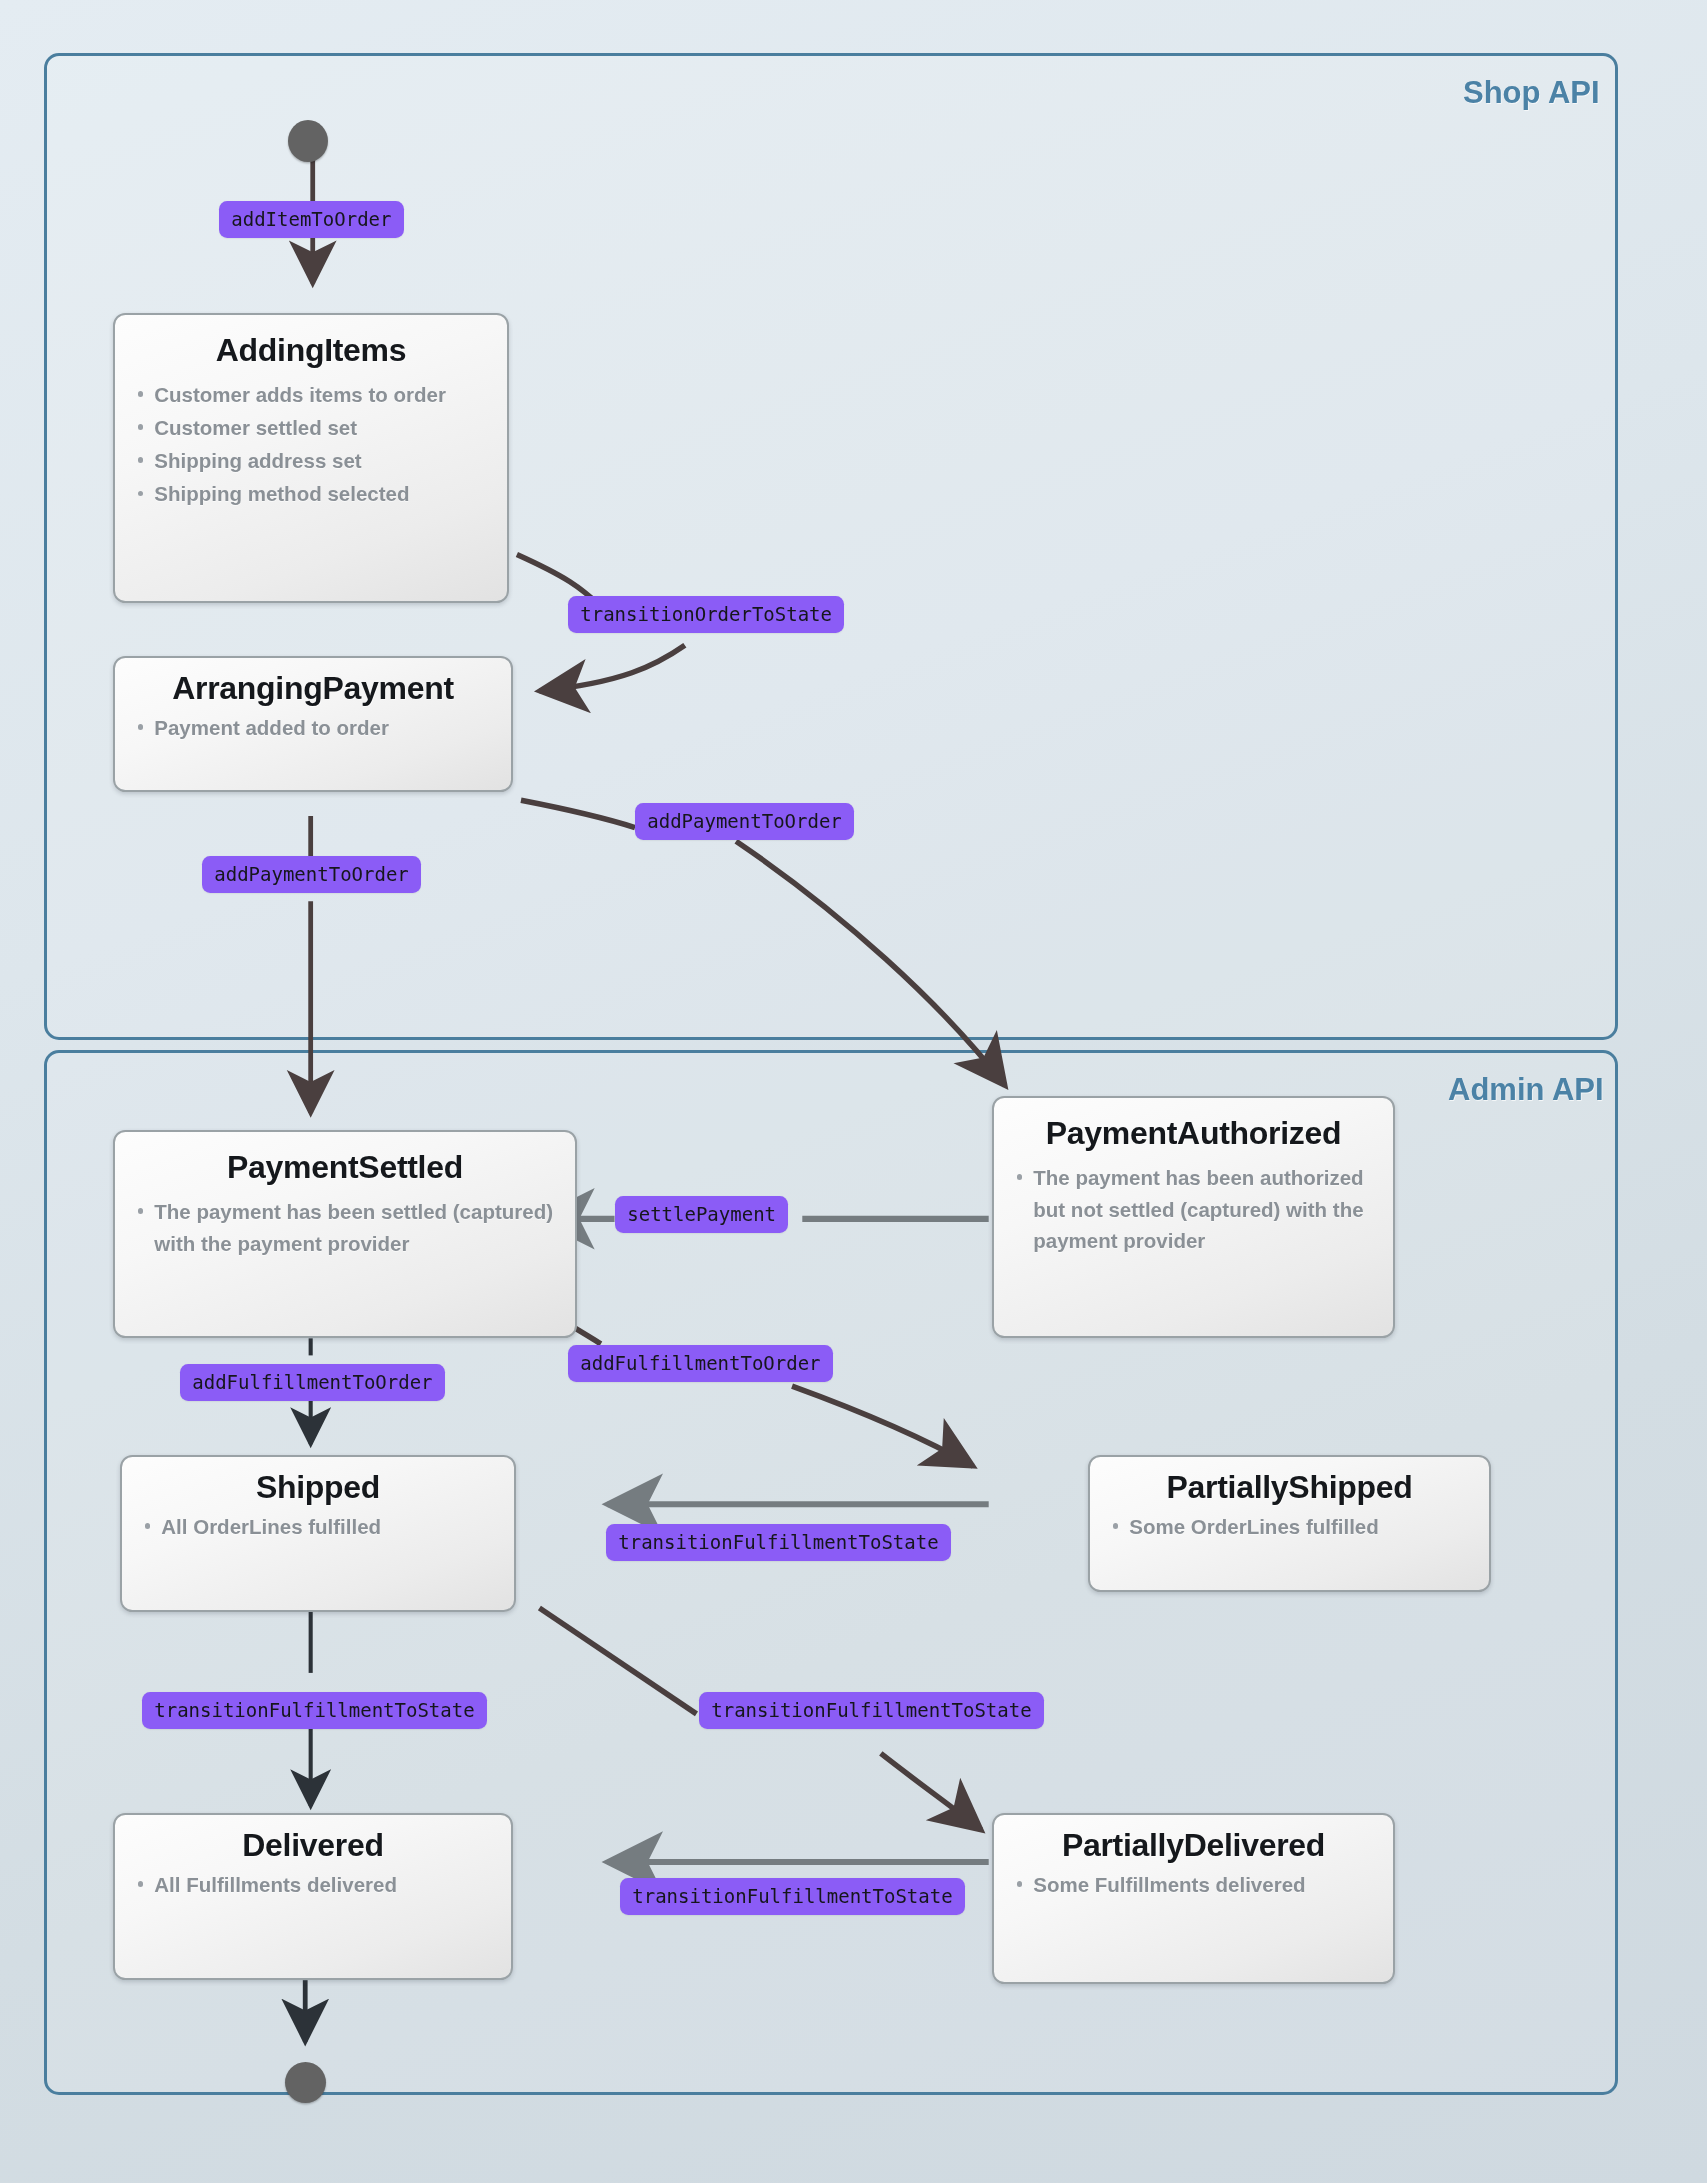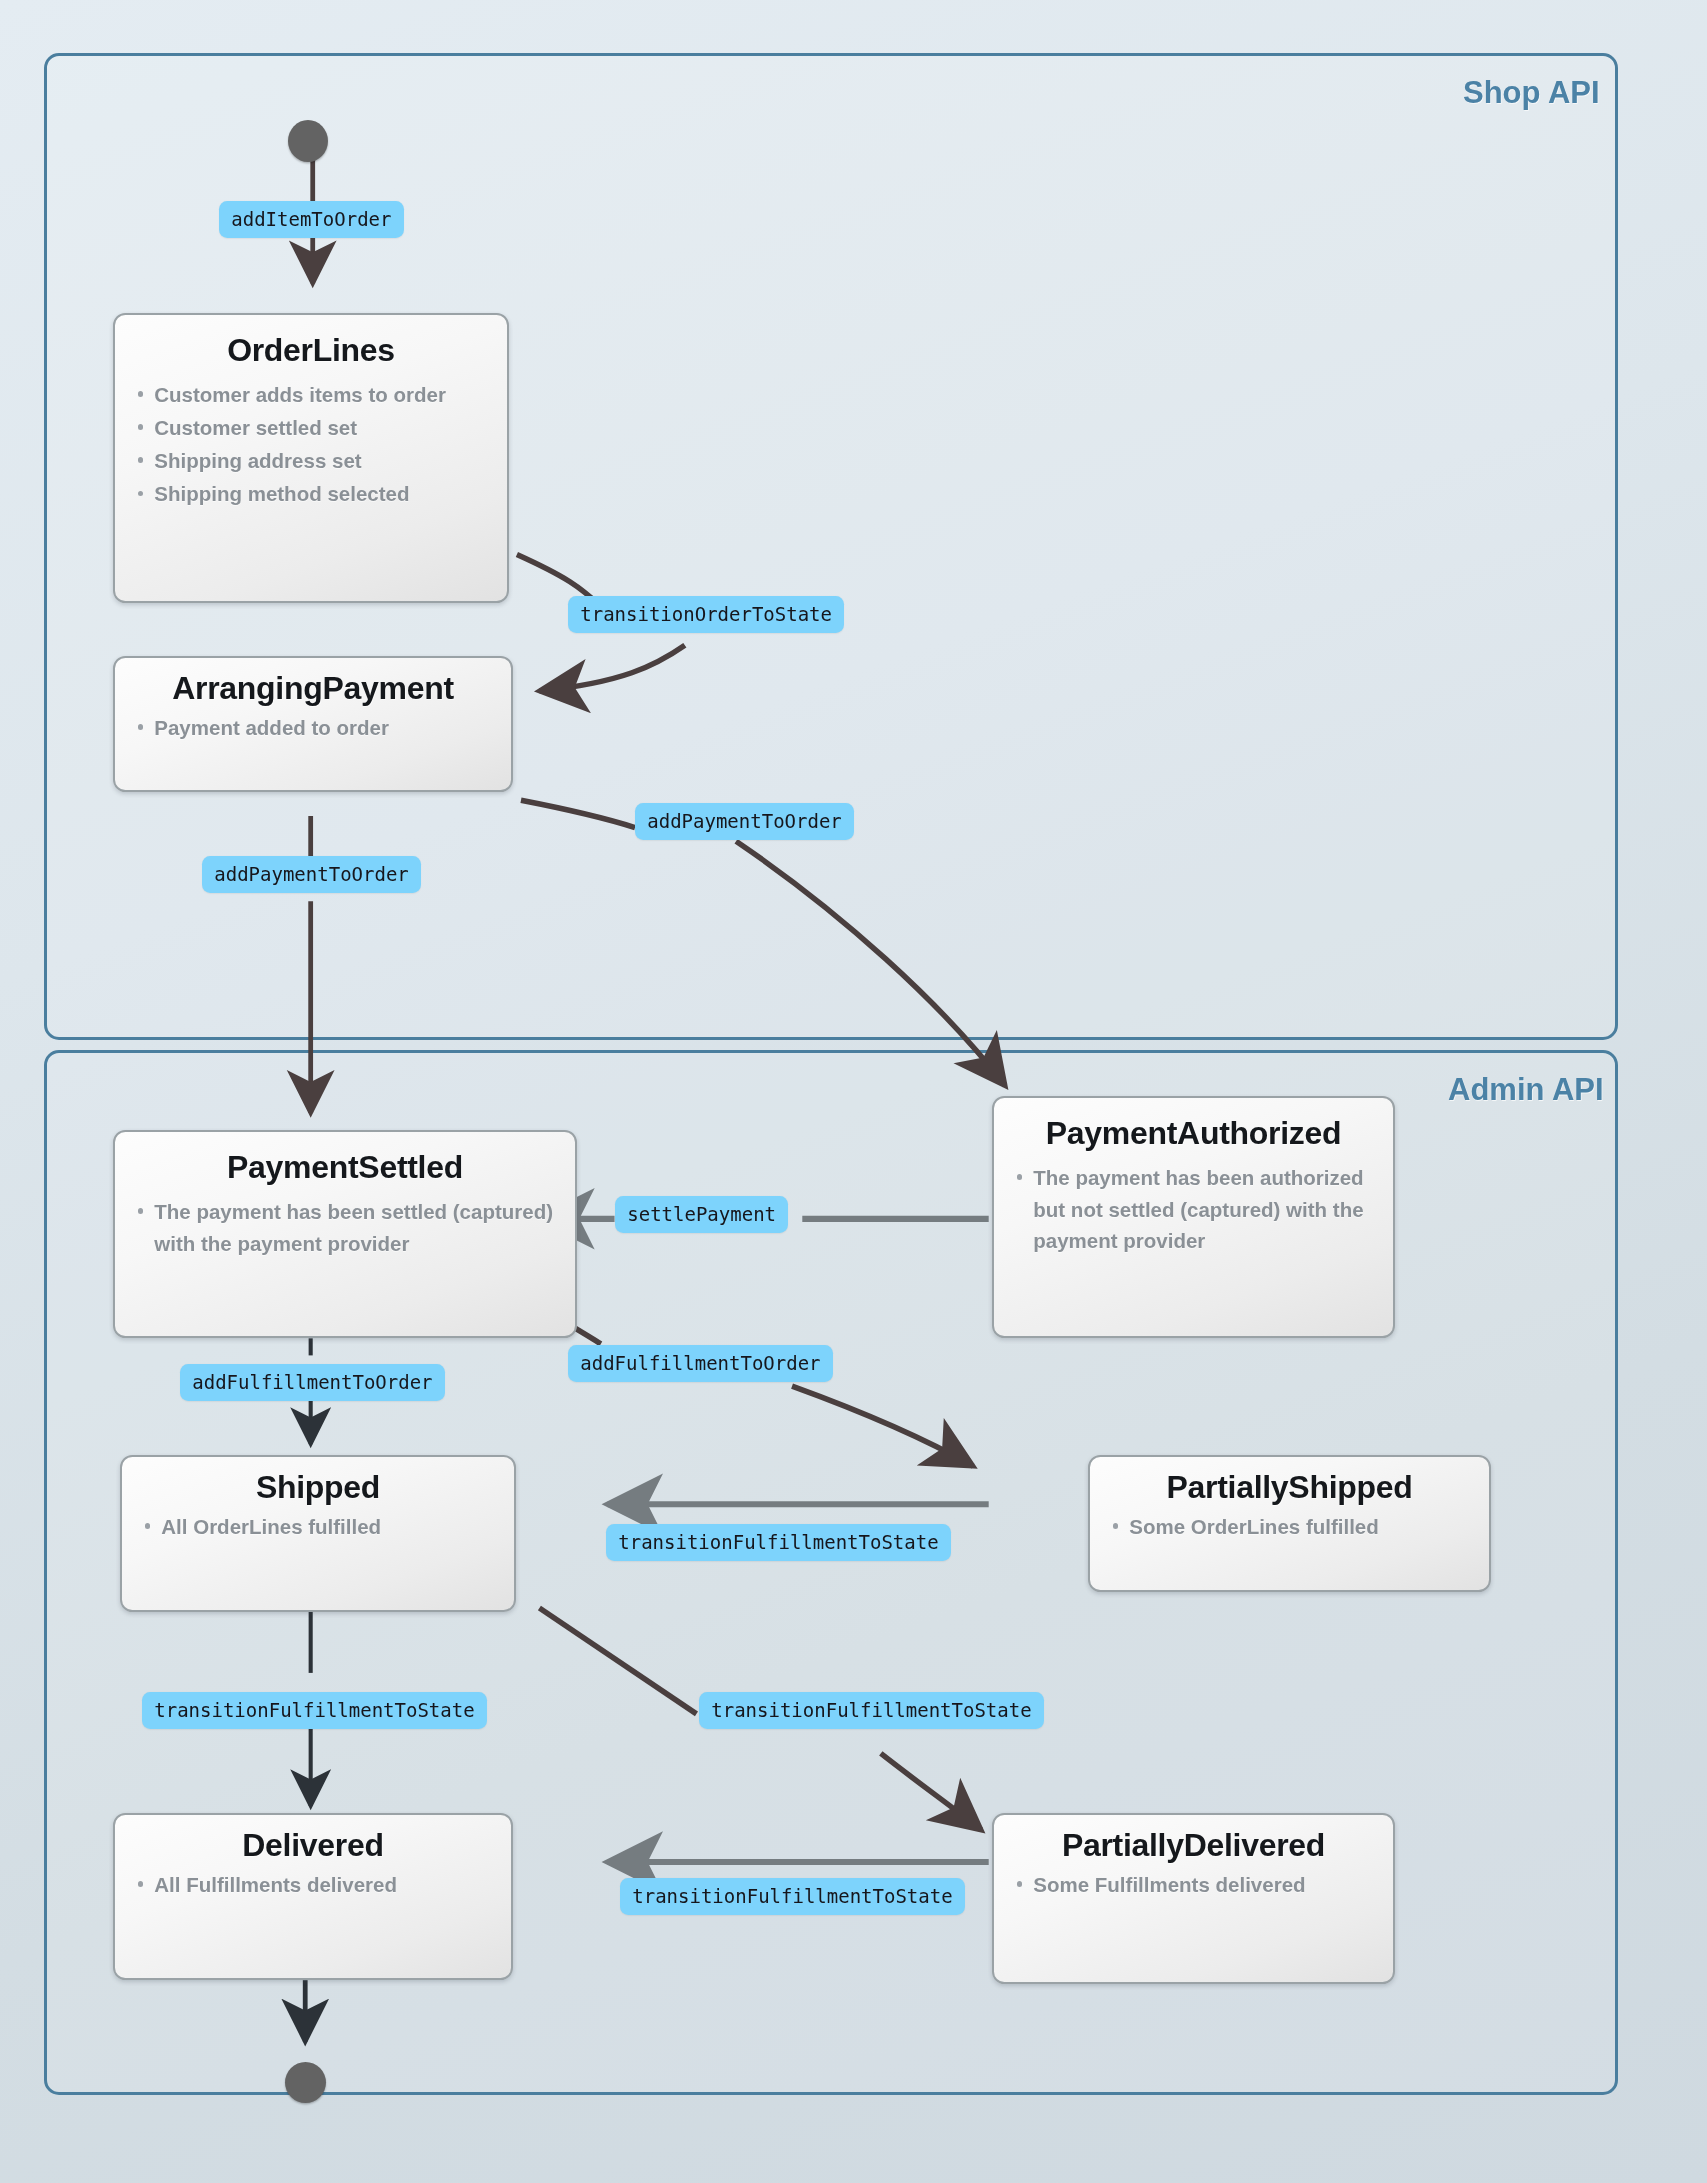--- a/index.html
+++ b/index.html
@@ -69,21 +69,21 @@
     position:absolute;
     left:-16.4px;top:12.3px;
     width:5.5px;height:5.5px;border-radius:50%;
     background:#9aa0a6;
   }
   .node.compact .node-title{margin-top:4.1px;margin-bottom:6.8px;}
 
   
   .elabel{
     position:absolute;
-    background:#7dd3fc;
+    background:#8b5cf6;
     border-radius:8.2px;
     color:#16161c;
     font-family:"DejaVu Sans Mono","Liberation Mono",monospace;
     font-size:19px;
     padding:9px 12.3px;
     white-space:nowrap;
     line-height:1;
     box-shadow:0 0.7px 1.4px rgba(0,0,0,.06);
   }
 
@@ -149,21 +149,21 @@
 
     <path d="M1448,2727 L890,2727" stroke="#757c80" stroke-width="9" fill="none" marker-end="url(#ah-grey)"></path>
 
     <path d="M447,2900 L447,2990" stroke="#2c3238" stroke-width="7" fill="none" marker-end="url(#ah-black)"></path>
   </svg>
 
   <div class="marker" style="left:288px;top:120px;width:40px;height:42px;"></div>
   <div class="marker" style="left:285px;top:2062px;width:41px;height:41px;"></div>
 
   <div class="node" style="left:113px;top:313px;width:396px;height:290px;">
-    <div class="node-title">OrderLines</div>
+    <div class="node-title">AddingItems</div>
     <ul>
       <li>Customer adds items to order</li>
       <li>Customer settled set</li>
       <li>Shipping address set</li>
       <li>Shipping method selected</li>
     </ul>
   </div>
 
   <div class="node compact" style="left:113px;top:656px;width:400px;height:136px;">
     <div class="node-title">ArrangingPayment</div>

